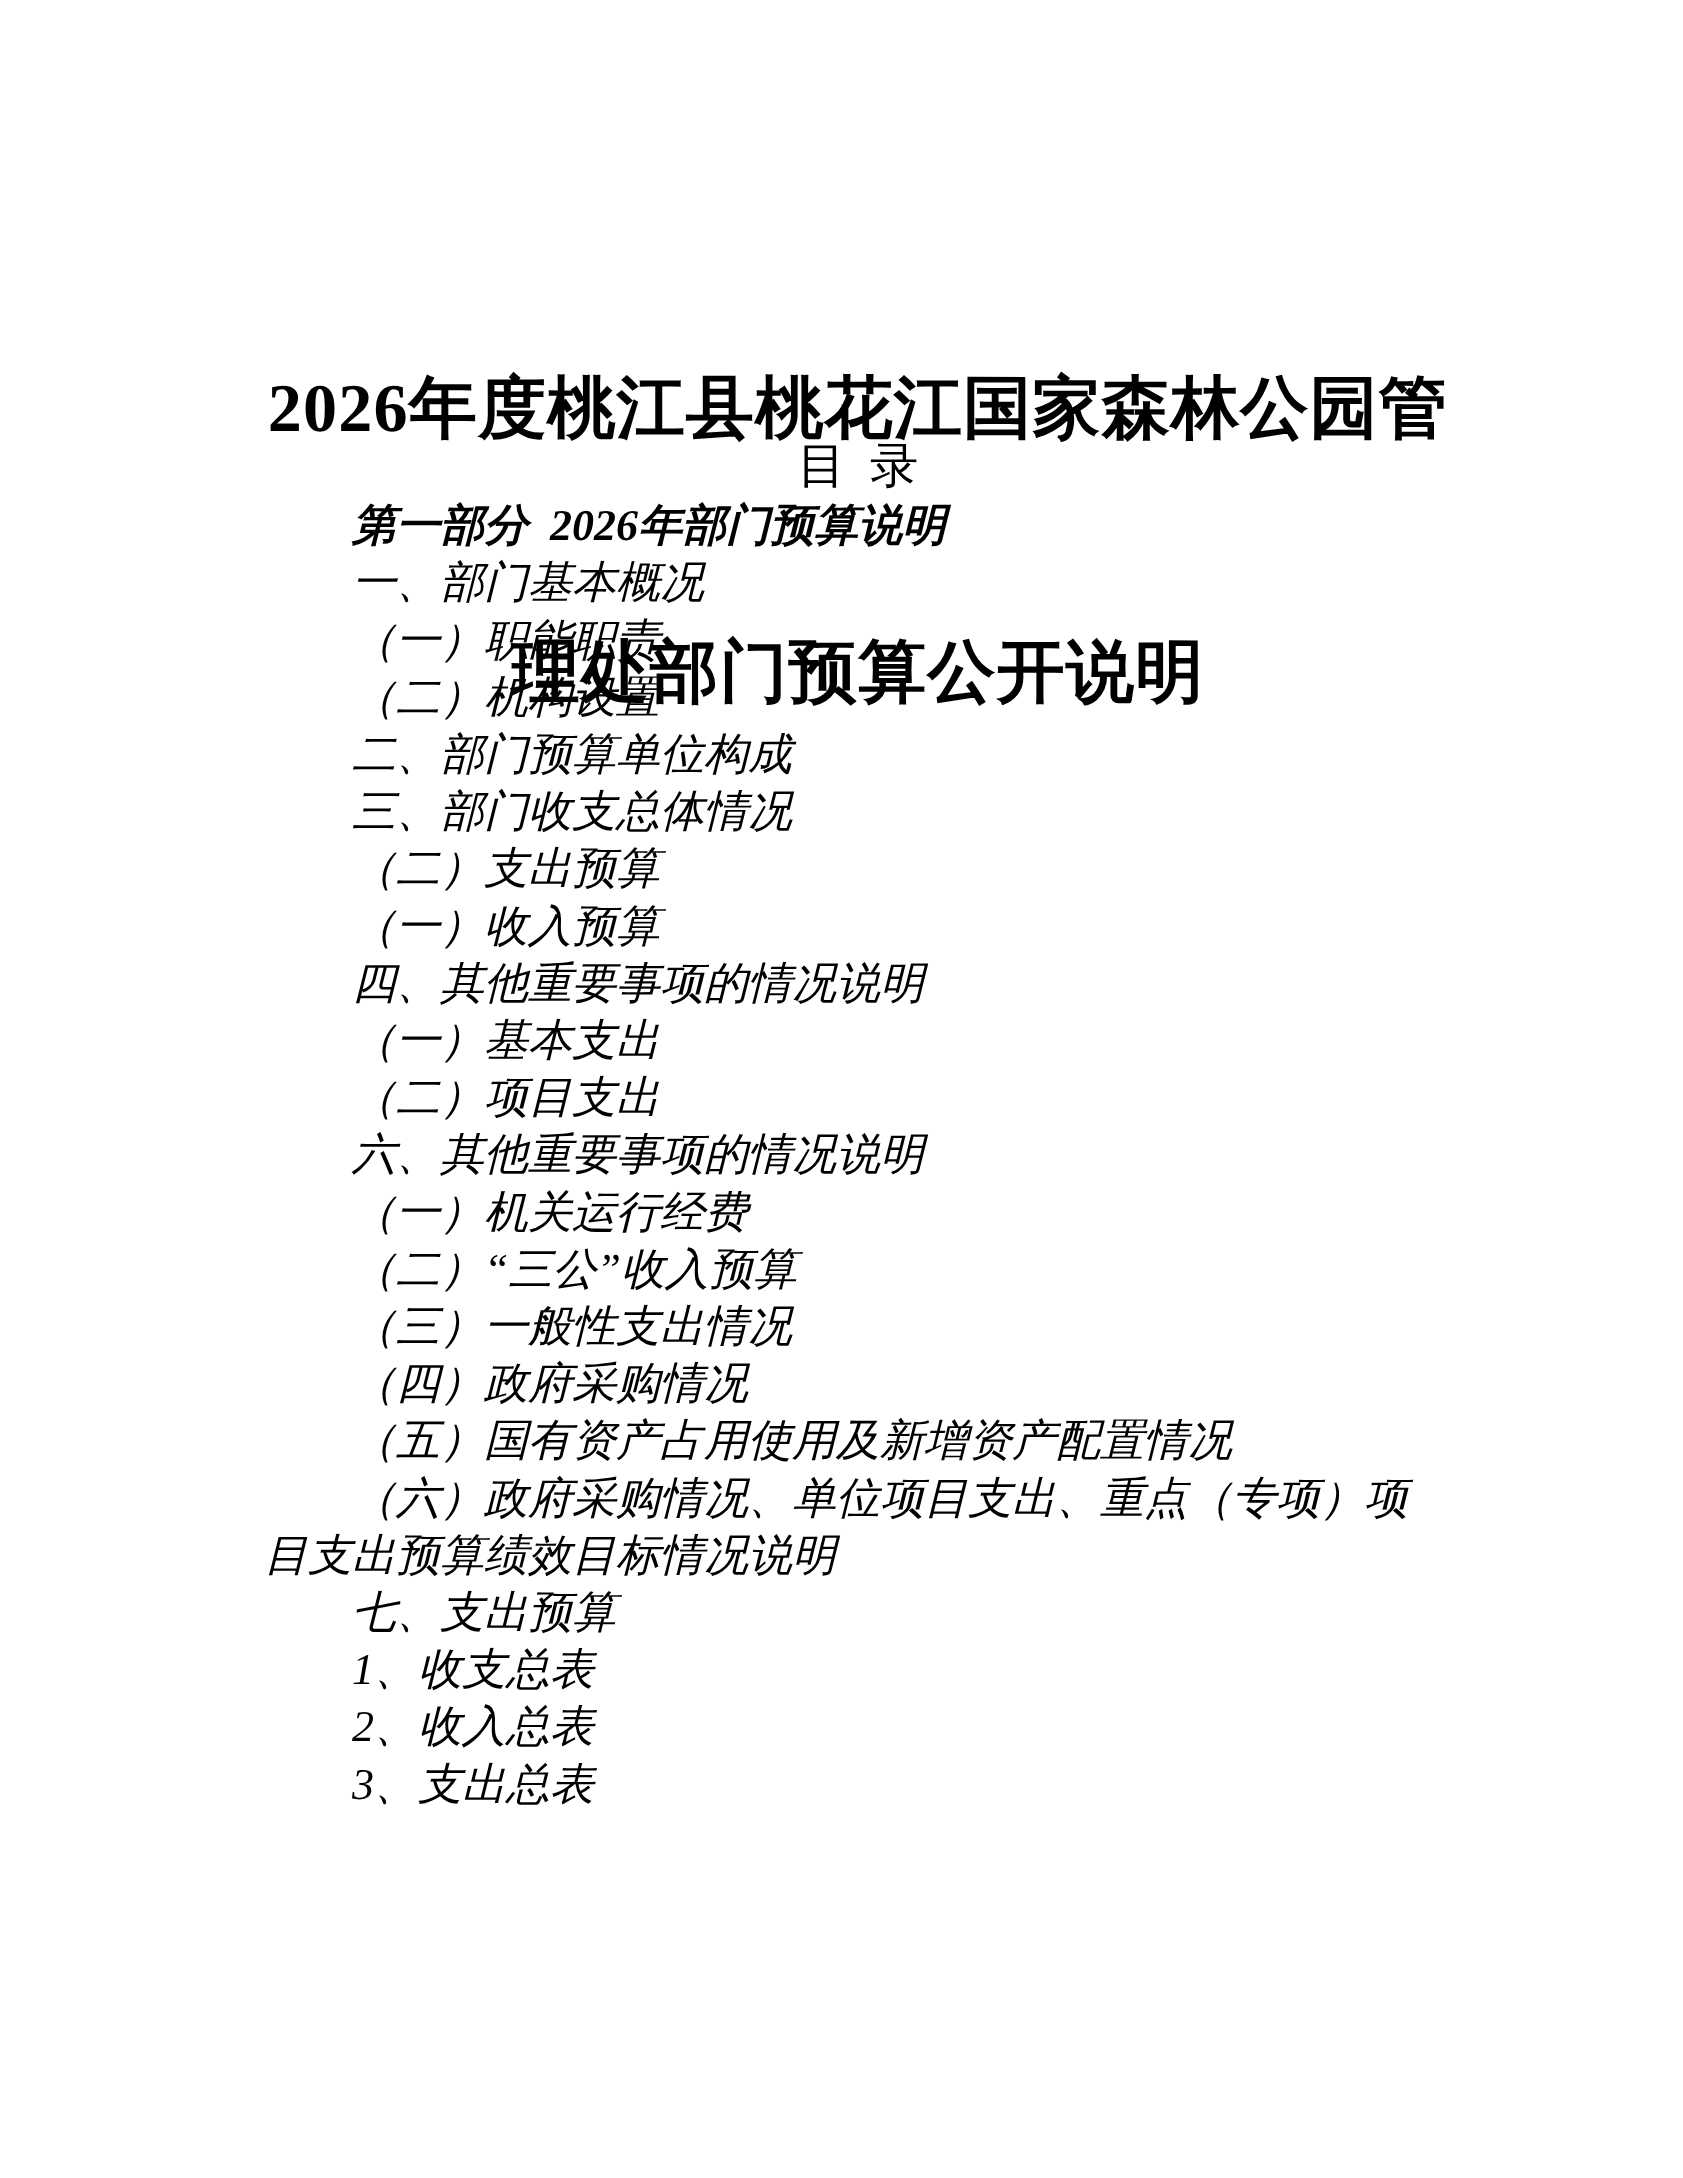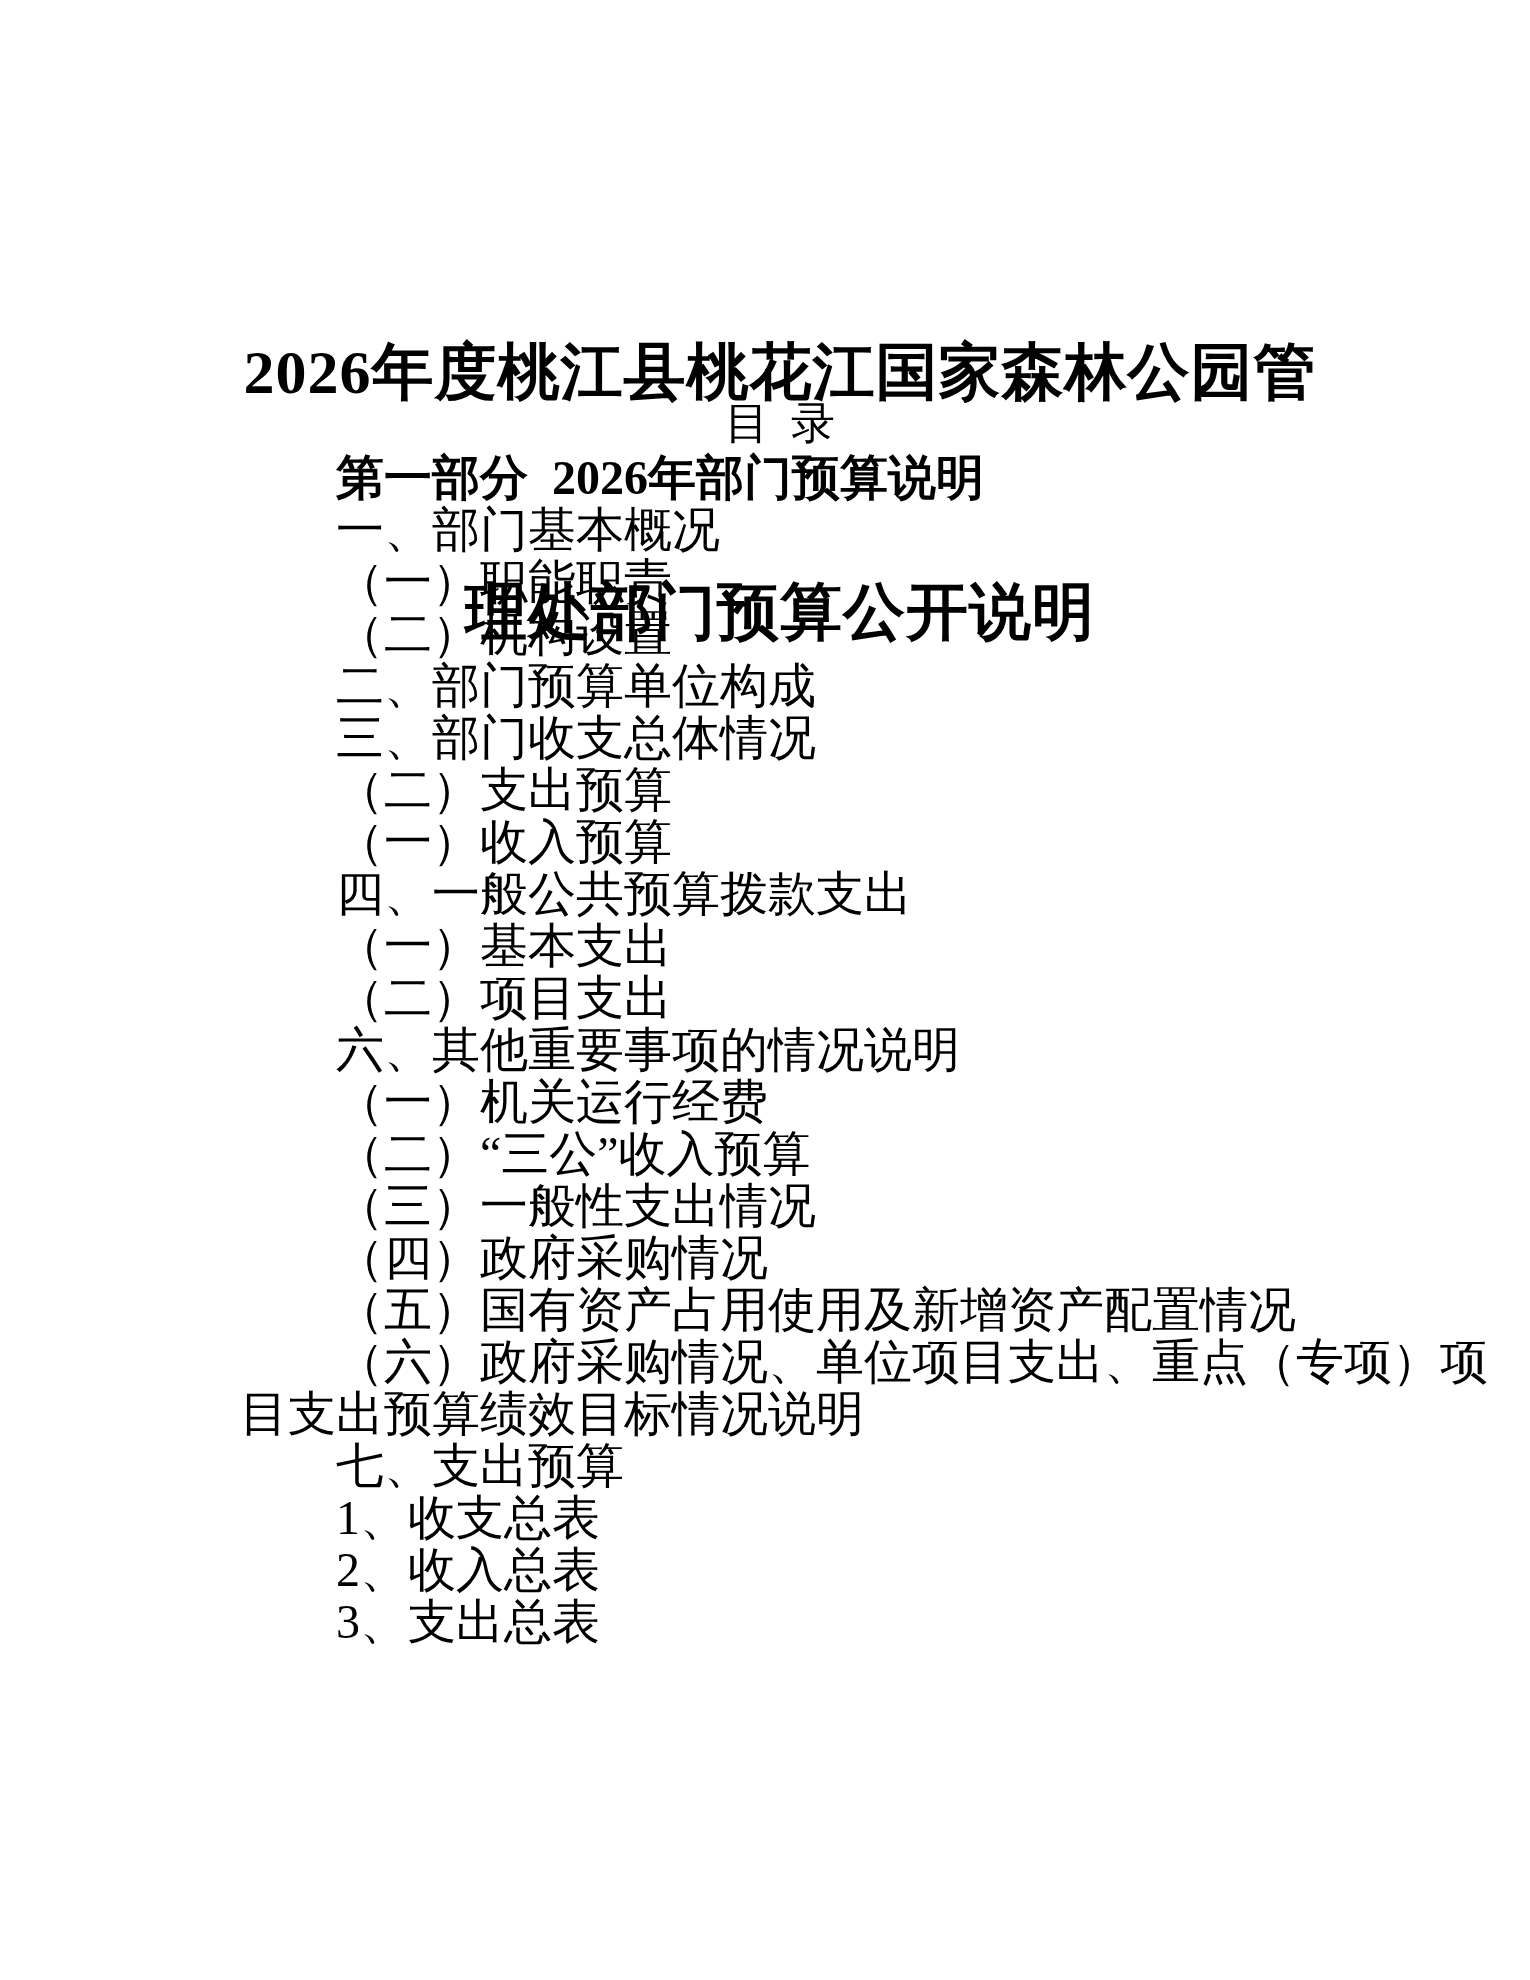--- a/index.html
+++ b/index.html
@@ -39,24 +39,25 @@
   .toc-heading {
     margin: 0;
     font-size: 44px;
     font-weight: normal;
     line-height: 56px;
     text-align: center;
     white-space: pre;
   }
   .toc-list { margin: 0; }
   .row {
-    font-size: 48px;
+    font-size: 40px;
     line-height: 52px;
     text-indent: 2em;
     white-space: pre;
+    font-style: italic;
   }
   .row.b { font-weight: bold; }
   .row.cont { text-indent: 0; }
 </style>
 </head>
 <body>
 
 <div class="page">
 
   <h1 class="doc-title">
@@ -70,21 +71,21 @@
 
     <div class="toc-list">
       <div class="row b">第一部分  2026年部门预算说明</div>
       <div class="row">一、部门基本概况</div>
       <div class="row">（一）职能职责</div>
       <div class="row">（二）机构设置</div>
       <div class="row">二、部门预算单位构成</div>
       <div class="row">三、部门收支总体情况</div>
       <div class="row">（二）支出预算</div>
       <div class="row">（一）收入预算</div>
-      <div class="row">四、一般公共预算拨款支出</div>
+      <div class="row">四、其他重要事项的情况说明</div>
       <div class="row">（一）基本支出</div>
       <div class="row">（二）项目支出</div>
       <div class="row">六、其他重要事项的情况说明</div>
       <div class="row">（一）机关运行经费</div>
       <div class="row">（二）“三公”收入预算</div>
       <div class="row">（三）一般性支出情况</div>
       <div class="row">（四）政府采购情况</div>
       <div class="row">（五）国有资产占用使用及新增资产配置情况</div>
       <div class="row">（六）政府采购情况、单位项目支出、重点（专项）项</div>
       <div class="row cont">目支出预算绩效目标情况说明</div>

